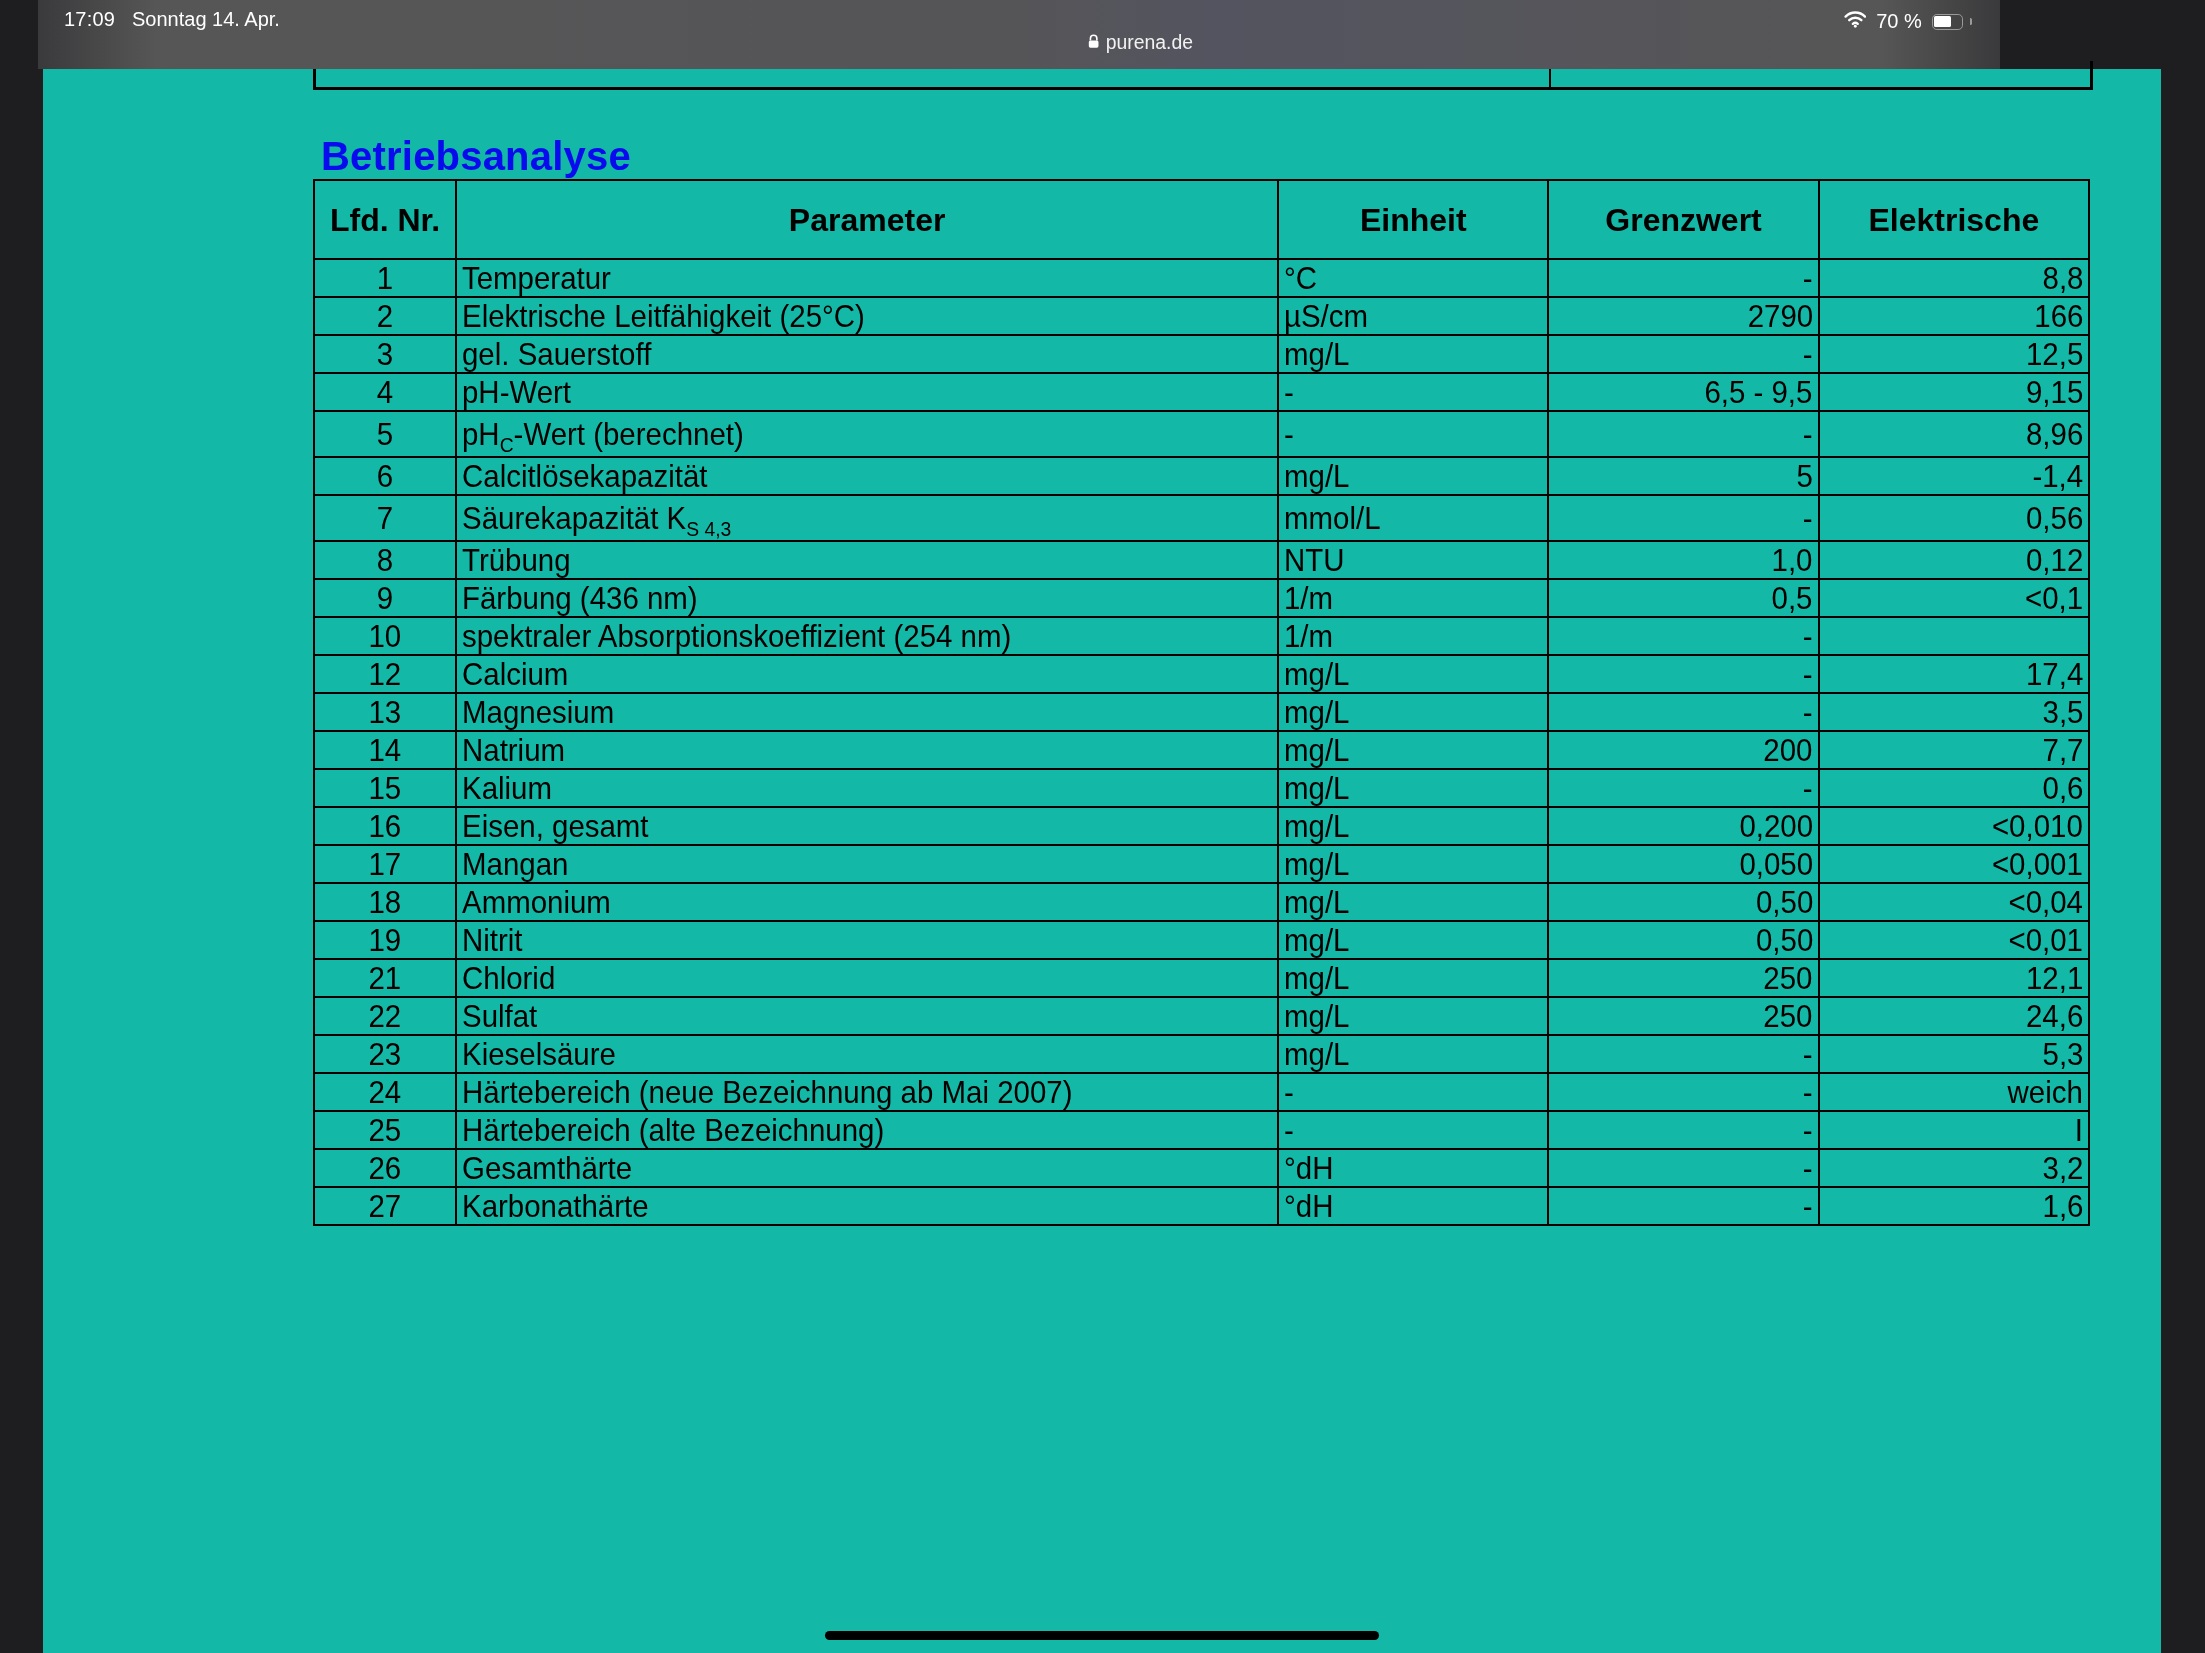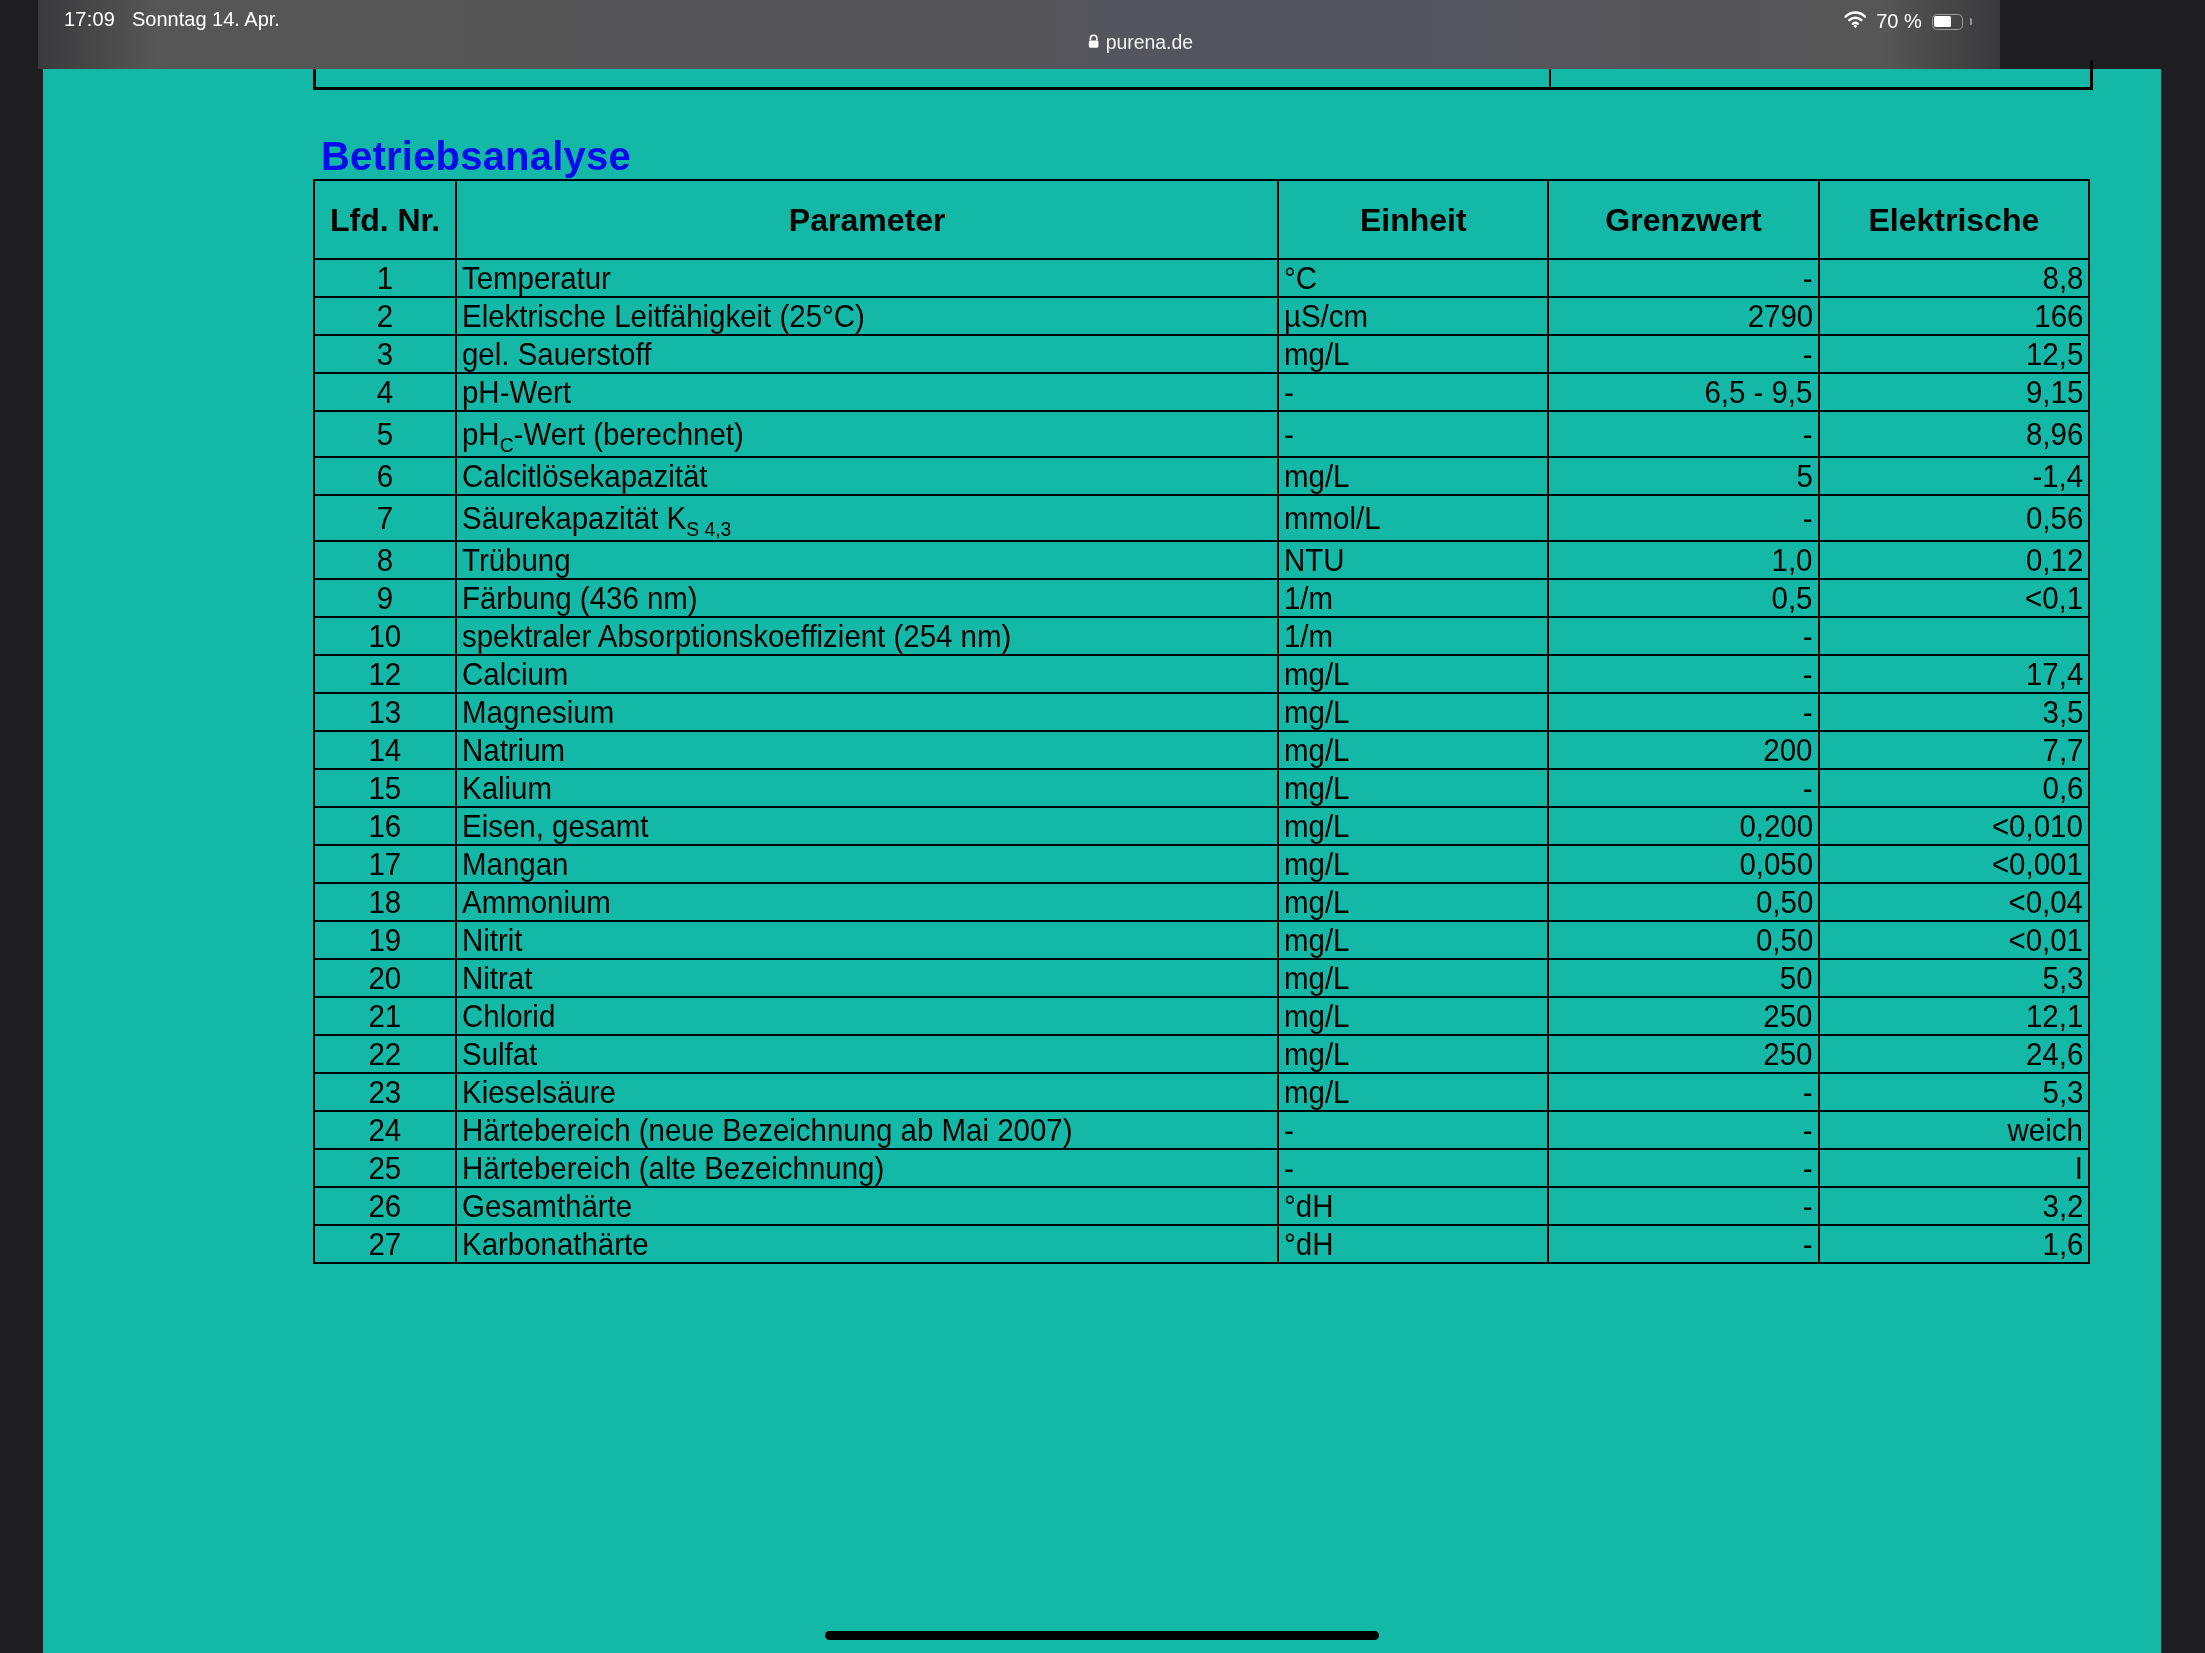--- a/index.html
+++ b/index.html
@@ -238,27 +238,20 @@
           <td class="c-ana"><span class="cond">&lt;0,04</span></td>
         </tr>
         <tr>
           <td class="c-nr"><span class="cond">19</span></td>
           <td class="c-param"><span class="cond"><span>Nitrit</span></span></td>
           <td class="c-unit"><span class="cond"><span>mg/L</span></span></td>
           <td class="c-grenz"><span class="cond">0,50</span></td>
           <td class="c-ana"><span class="cond">&lt;0,01</span></td>
         </tr>
         <tr>
-          <td class="c-nr"><span class="cond">20</span></td>
-          <td class="c-param"><span class="cond"><span>Nitrat</span></span></td>
-          <td class="c-unit"><span class="cond"><span>mg/L</span></span></td>
-          <td class="c-grenz"><span class="cond">50</span></td>
-          <td class="c-ana"><span class="cond">5,3</span></td>
-        </tr>
-        <tr>
           <td class="c-nr"><span class="cond">21</span></td>
           <td class="c-param"><span class="cond"><span>Chlorid</span></span></td>
           <td class="c-unit"><span class="cond"><span>mg/L</span></span></td>
           <td class="c-grenz"><span class="cond">250</span></td>
           <td class="c-ana"><span class="cond">12,1</span></td>
         </tr>
         <tr>
           <td class="c-nr"><span class="cond">22</span></td>
           <td class="c-param"><span class="cond"><span>Sulfat</span></span></td>
           <td class="c-unit"><span class="cond"><span>mg/L</span></span></td>

